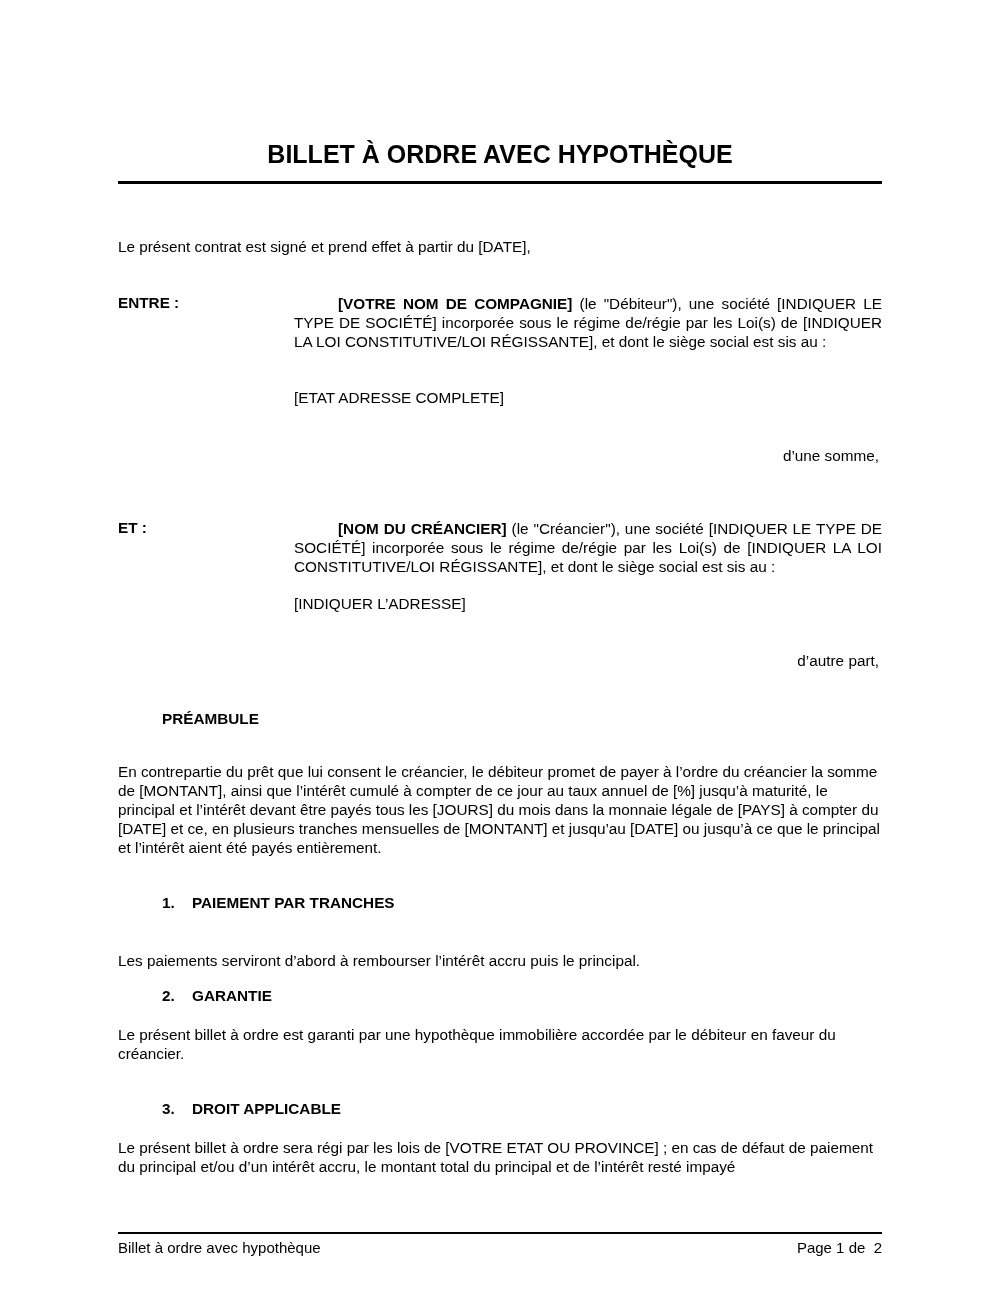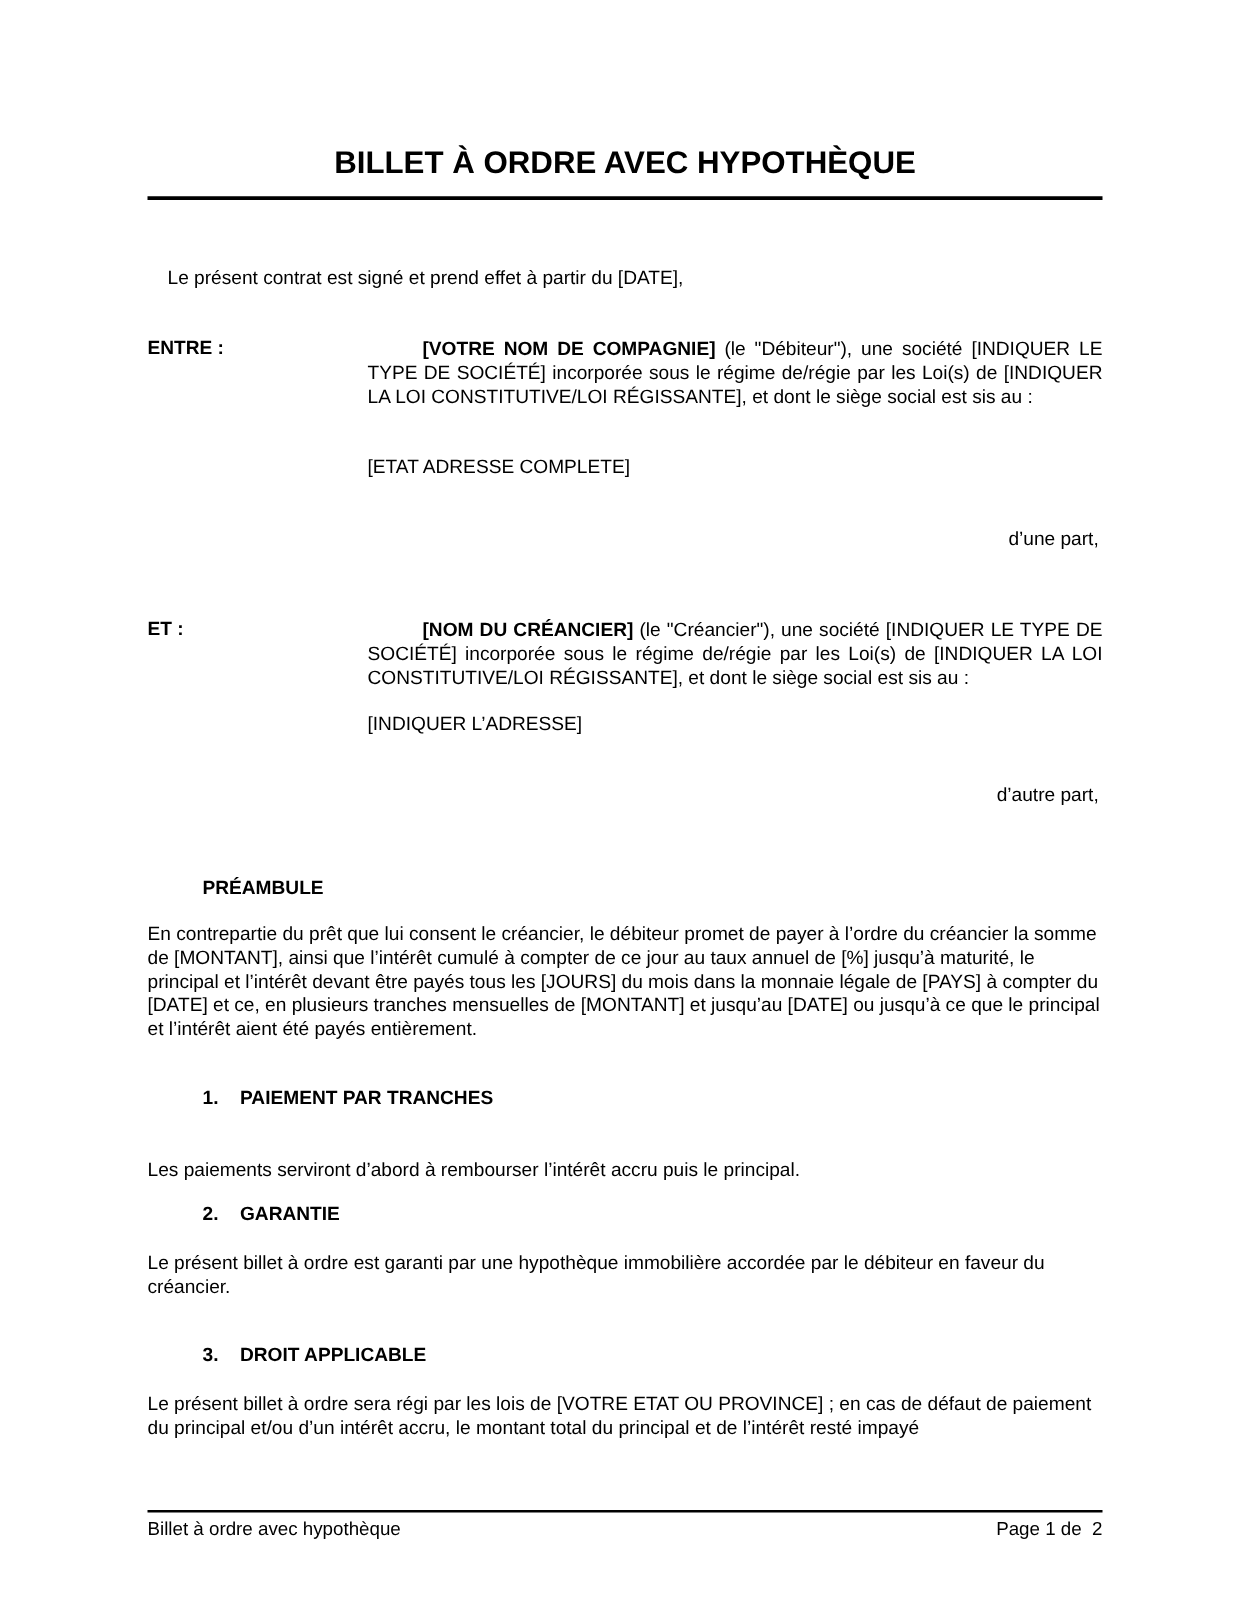--- a/index.html
+++ b/index.html
@@ -1,56 +1,56 @@
 <!DOCTYPE html>
 <html><head>
   <meta charset="utf-8">
   <style>
     html, body { margin: 0; padding: 0; background: #ffffff; }
     body {
       width: 1000px; height: 1290px; position: relative; overflow: hidden;
       font-family: "Liberation Sans", sans-serif; color: #000; font-size: 15.3px;
     }
-    .abs { position: absolute; }
+    .abs { position: absolute; margin-top: 24px; }
     .title {
       left: 118px; width: 764px; top: 116px; text-align: center;
       font-weight: bold; font-size: 25px; letter-spacing: 0px;
     }
     .title-rule { left: 118px; width: 764px; top: 157px; height: 3px; background: #000; }
     .para { line-height: 19px; }
     .justify { text-align: justify; text-align-last: left; }
     .label { font-weight: bold; }
     .bold { font-weight: bold; padding-left: 44px; }
     .right { text-align: right; }
     .footer-rule { left: 118px; width: 764px; top: 1208px; height: 2px; background: #000; }
     .footer { left: 118px; width: 764px; top: 1215px; display: flex; justify-content: space-between; font-size: 15px; }
   </style>
 </head>
 <body>
 
 <div class="abs title">BILLET À ORDRE AVEC HYPOTHÈQUE</div>
 <div class="abs title-rule"></div>
 
-<div class="abs para" style="left:134px; top:213px; width:764px;">Le présent contrat est signé et prend effet à partir du [DATE],</div>
+<div class="abs para" style="left:118px; top:213px; width:764px;">Le présent contrat est signé et prend effet à partir du [DATE],</div>
 
 <div class="abs label" style="left:118px; top:270px;">ENTRE :</div>
 <div class="abs para justify" style="left:294px; top:270px; width:588px;">
   <span class="bold">[VOTRE NOM DE COMPAGNIE]</span><span>  (le "Débiteur"), une société [INDIQUER LE TYPE DE SOCIÉTÉ] incorporée sous le régime de/régie par les Loi(s) de [INDIQUER LA LOI CONSTITUTIVE/LOI RÉGISSANTE], et dont le siège social est sis au :</span>
 </div>
 <div class="abs para" style="left:294px; top:364px; width:588px;">[ETAT ADRESSE COMPLETE]</div>
-<div class="abs para right" style="left:294px; top:422px; width:585px;">d’une part,</div>
+<div class="abs para right" style="left:294px; top:422px; width:585px;">d’une somme,</div>
 
 <div class="abs label" style="left:118px; top:495px;">ET :</div>
 <div class="abs para justify" style="left:294px; top:495px; width:588px;">
   <span class="bold">[NOM DU CRÉANCIER]</span><span> (le "Créancier"), une société [INDIQUER LE TYPE DE SOCIÉTÉ] incorporée sous le régime de/régie par les Loi(s) de [INDIQUER LA LOI CONSTITUTIVE/LOI RÉGISSANTE], et dont le siège social est sis au :</span>
 </div>
 <div class="abs para" style="left:294px; top:570px; width:588px;">[INDIQUER L’ADRESSE]</div>
 <div class="abs para right" style="left:294px; top:627px; width:585px;">d’autre part,</div>
 
-<div class="abs bold" style="left:118px; top:702px;text-align:center;">PRÉAMBULE</div>
+<div class="abs bold" style="left:118px; top:686px;text-align:center;">PRÉAMBULE</div>
 <div class="abs para" style="left:118px; top:738px; width:766px;">En contrepartie du prêt que lui consent le créancier, le débiteur promet de payer à l’ordre du créancier la somme de [MONTANT],  ainsi que l’intérêt cumulé à compter de ce jour au taux annuel de [%] jusqu’à maturité, le principal et l’intérêt devant être payés tous les [JOURS] du mois dans la monnaie légale de [PAYS] à compter du [DATE] et ce, en plusieurs tranches mensuelles de [MONTANT] et jusqu’au [DATE] ou jusqu’à ce que le principal et l’intérêt aient été payés entièrement.</div>
 
 <div class="abs bold" style="left:118px; top:870px;">1.</div>
 <div class="abs bold" style="left:148px; top:870px;">PAIEMENT PAR TRANCHES</div>
 <div class="abs para" style="left:118px; top:927px; width:766px;">Les paiements serviront d’abord à rembourser l’intérêt accru puis le principal.</div>
 
 <div class="abs bold" style="left:118px; top:963px;">2.</div>
 <div class="abs bold" style="left:148px; top:963px;">GARANTIE</div>
 <div class="abs para" style="left:118px; top:1001px; width:760px;">Le présent billet à ordre est garanti par une hypothèque immobilière accordée par le débiteur en faveur du créancier.</div>
 

